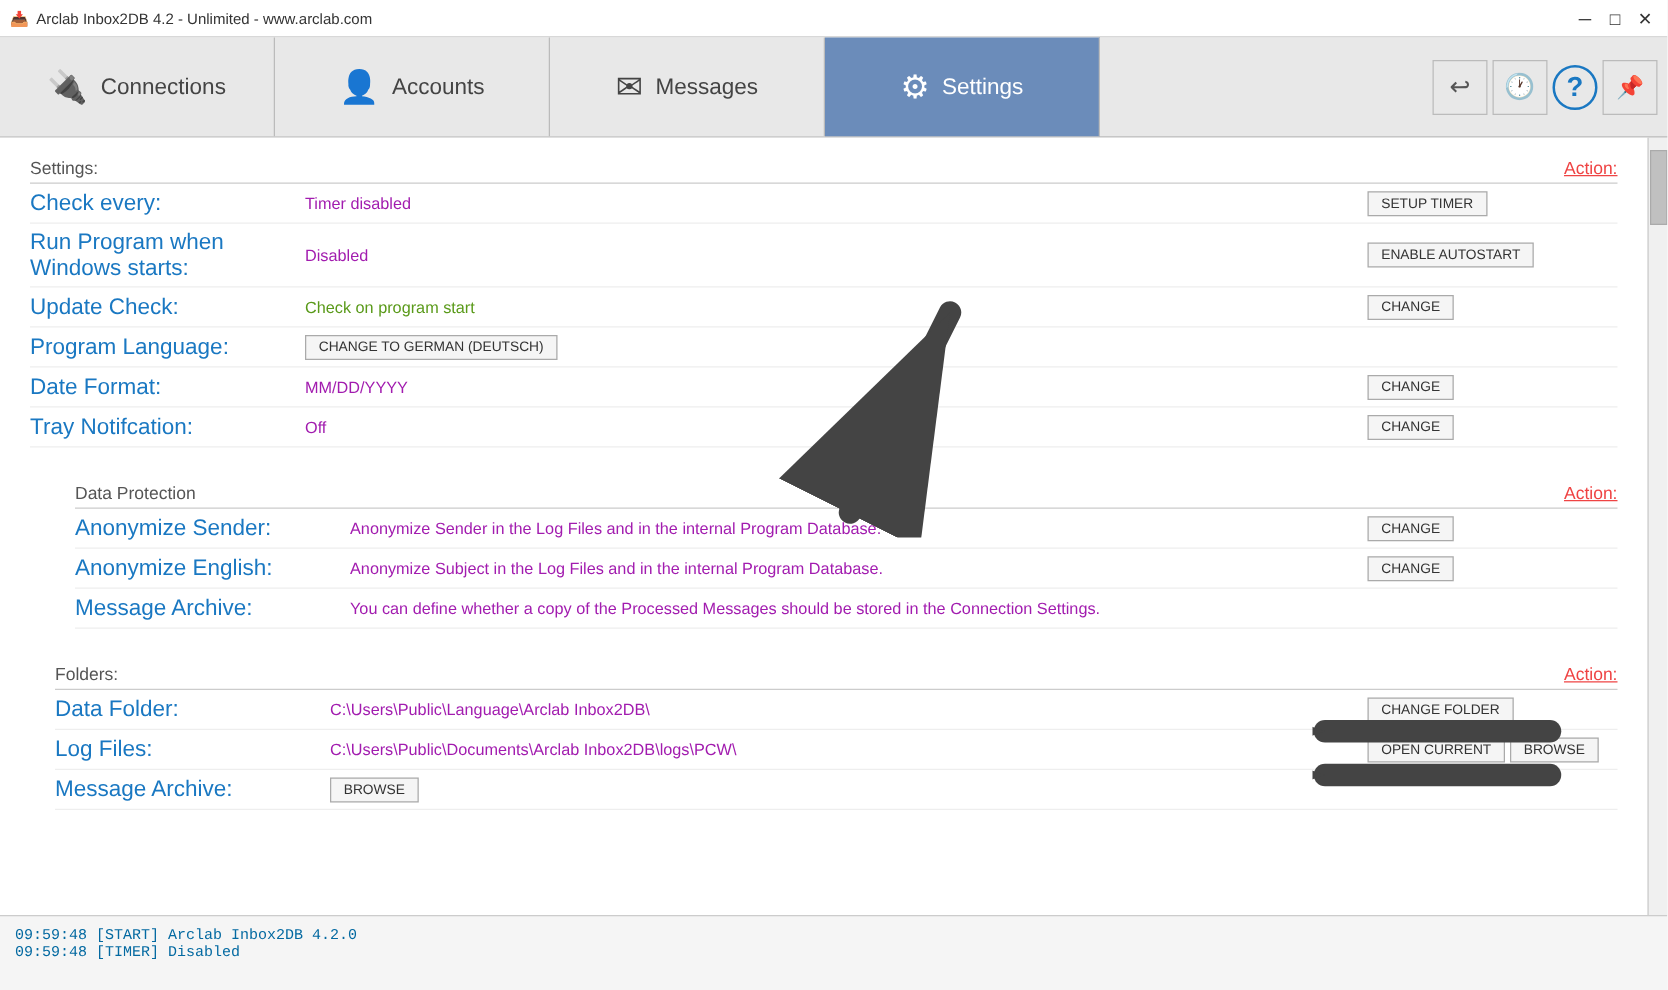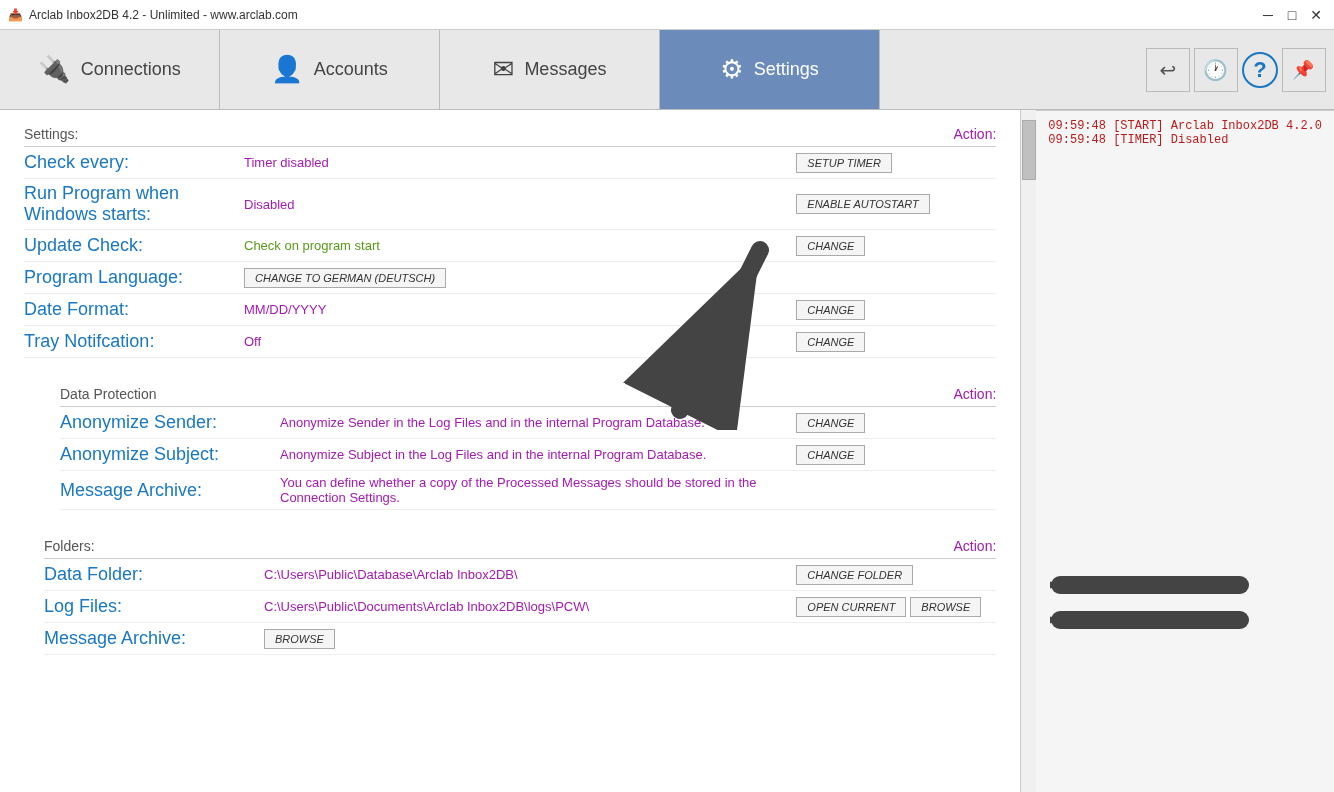--- a/index.html
+++ b/index.html
@@ -86,21 +86,21 @@
     .settings-section { padding: 16px 24px 8px 24px; }
     .section-header {
       display: flex;
       justify-content: space-between;
       align-items: center;
       padding-bottom: 4px;
       border-bottom: 1px solid #ccc;
       margin-bottom: 0;
     }
     .section-title { font-size: 14px; color: #555; font-weight: normal; }
-    .action-label { font-size: 14px; color: #a21caf; font-weight: normal; }
+    .action-label { font-size: 14px; color: #ef4444; font-weight: normal; text-decoration: underline; }
 
     .settings-row {
       display: flex;
       align-items: center;
       border-bottom: 1px solid #eee;
       min-height: 32px;
       padding: 4px 0;
     }
     .row-label {
       width: 220px;
@@ -123,31 +123,30 @@
     }
 
     .btn {
       padding: 3px 10px;
       background: #f5f5f5;
       border: 1px solid #aaa;
       font-size: 11px;
       cursor: pointer;
       color: #333;
       white-space: nowrap;
-      font-style: italic;
     }
 
     
     .log-area {
       background: #f5f5f5;
       border-top: 1px solid #ccc;
       padding: 8px 12px;
       font-family: 'Courier New', monospace;
       font-size: 12px;
-      color: #b91c1c;
+      color: #0369a1;
       flex-shrink: 0;
       min-height: 60px;
     }
 
     
     .arrow-up-right {
       position: absolute;
       top: 120px;
       left: 580px;
       pointer-events: none;
@@ -159,20 +158,21 @@
       left: 1050px;
       pointer-events: none;
       z-index: 20;
     }
 
     .content-wrapper {
       position: relative;
       flex: 1;
       overflow: hidden;
       display: flex;
+      flex-direction: column;
     }
   </style>
 </head>
 <body>
 
 <div class="titlebar">
   <div class="titlebar-left">
     <span>📥</span>
     <span>Arclab Inbox2DB 4.2 - Unlimited - www.arclab.com</span>
   </div>
@@ -295,21 +295,21 @@
 
         <div class="settings-row">
           <div class="row-label">Anonymize Sender:</div>
           <div class="row-value">Anonymize Sender in the Log Files and in the internal Program Database.</div>
           <div class="row-actions">
             <button class="btn">CHANGE</button>
           </div>
         </div>
 
         <div class="settings-row">
-          <div class="row-label">Anonymize Subject:</div>
+          <div class="row-label">Anonymize English:</div>
           <div class="row-value">Anonymize Subject in the Log Files and in the internal Program Database.</div>
           <div class="row-actions">
             <button class="btn">CHANGE</button>
           </div>
         </div>
 
         <div class="settings-row">
           <div class="row-label">Message Archive:</div>
           <div class="row-value">You can define whether a copy of the Processed Messages should be stored in the Connection Settings.</div>
           <div class="row-actions"></div>
@@ -317,21 +317,21 @@
       </div>
 
       <div class="settings-section" style="padding-top: 20px; padding-left: 44px;">
         <div class="section-header">
           <span class="section-title">Folders:</span>
           <span class="action-label">Action:</span>
         </div>
 
         <div class="settings-row">
           <div class="row-label">Data Folder:</div>
-          <div class="row-value">C:\Users\Public\Database\Arclab Inbox2DB\</div>
+          <div class="row-value">C:\Users\Public\Language\Arclab Inbox2DB\</div>
           <div class="row-actions">
             <button class="btn">CHANGE FOLDER</button>
           </div>
         </div>
 
         <div class="settings-row">
           <div class="row-label">Log Files:</div>
           <div class="row-value">C:\Users\Public\Documents\Arclab Inbox2DB\logs\PCW\</div>
           <div class="row-actions">
             <button class="btn">OPEN CURRENT</button>

